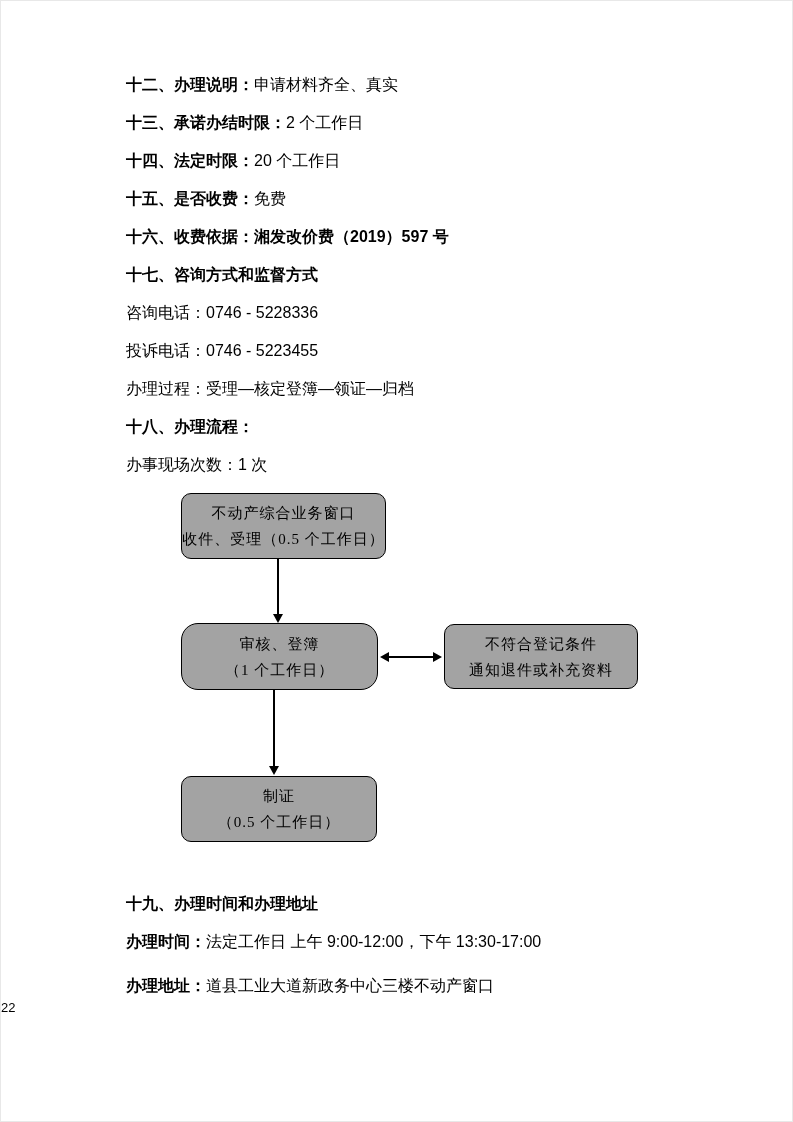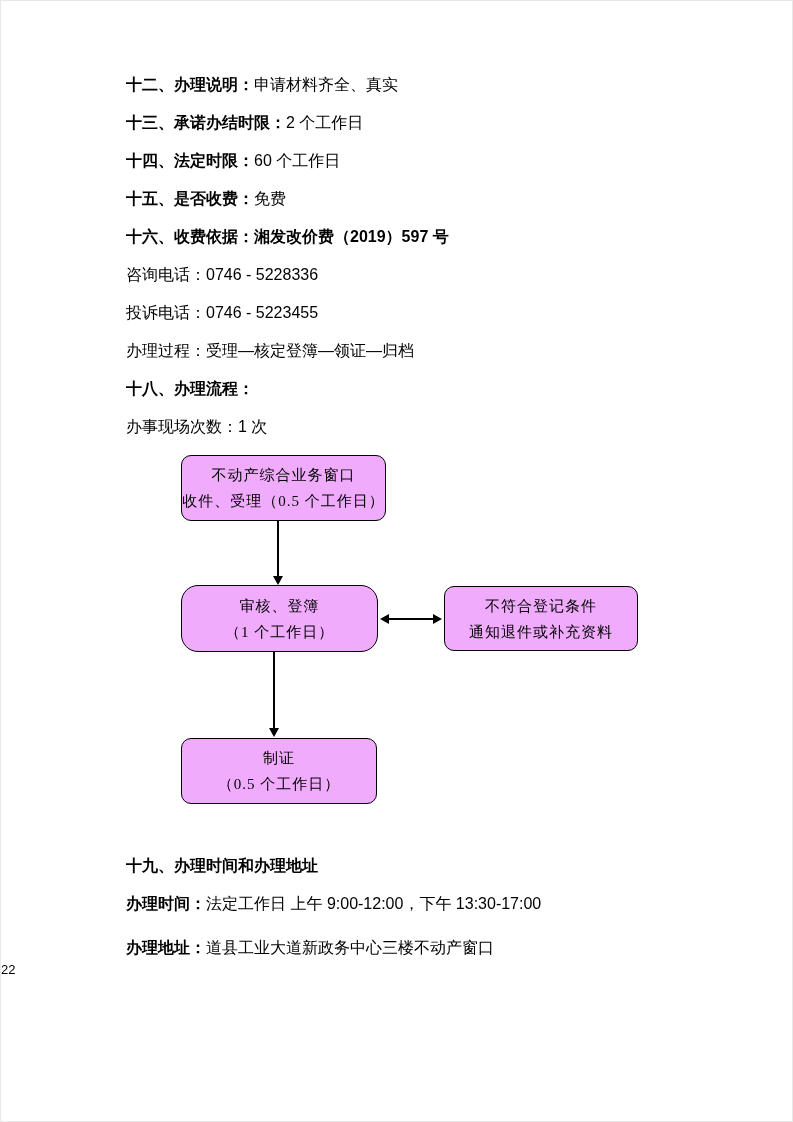--- a/index.html
+++ b/index.html
@@ -31,21 +31,21 @@
     position: relative;
     height: 352px;
     margin-left: -125px;  
     width: 793px;
     font-family: "Liberation Serif", serif;
   }
   .fbox {
     position: absolute;
     border: 1.5px solid #000;
     border-radius: 10px;
-    background: #f0abfc;
+    background: #a3a3a3;
     display: flex;
     flex-direction: column;
     justify-content: center;
     align-items: center;
     text-align: center;
     font-size: 15px;
     line-height: 26px;
     letter-spacing: 1px;
   }
   .varrow {
@@ -96,26 +96,27 @@
 </head>
 <body>
 
 <div class="page">
   <div class="content">
 
     <p class="para"><span class="lbl">十二、办理说明：</span><span>申请材料齐全、真实</span></p>
 
     <p class="para"><span class="lbl">十三、承诺办结时限：</span><span>2 个工作日</span></p>
 
-    <p class="para"><span class="lbl">十四、法定时限：</span><span>60 个工作日</span></p>
+    <p class="para"><span class="lbl">十四、法定时限：</span><span>20 个工作日</span></p>
 
     <p class="para"><span class="lbl">十五、是否收费：</span><span>免费</span></p>
 
     <p class="para"><span class="lbl">十六、收费依据：</span><span class="b">湘发改价费（2019）597 号</span></p>
 
+    <p class="para"><span class="lbl">十七、咨询方式和监督方式</span></p>
 
     <p class="para">咨询电话：0746 - 5228336</p>
 
     <p class="para">投诉电话：0746 - 5223455</p>
 
     <p class="para">办理过程：受理—核定登簿—领证—归档</p>
 
     <p class="para"><span class="lbl">十八、办理流程：</span></p>
 
     <p class="para">办事现场次数：1 次</p>

